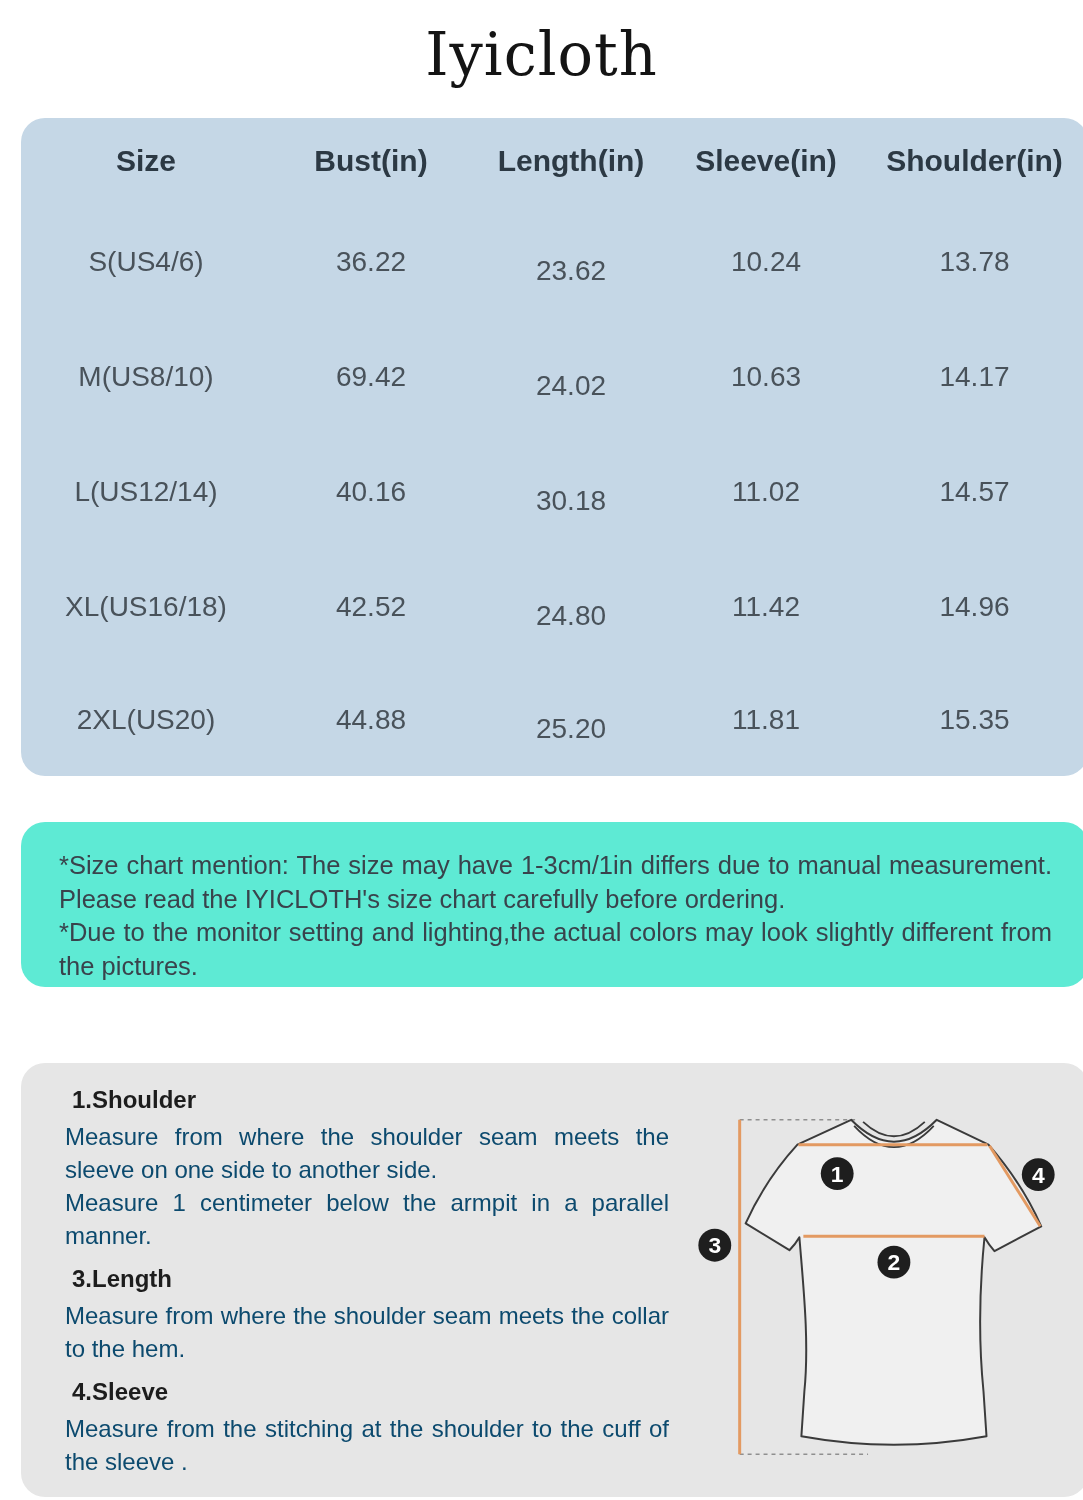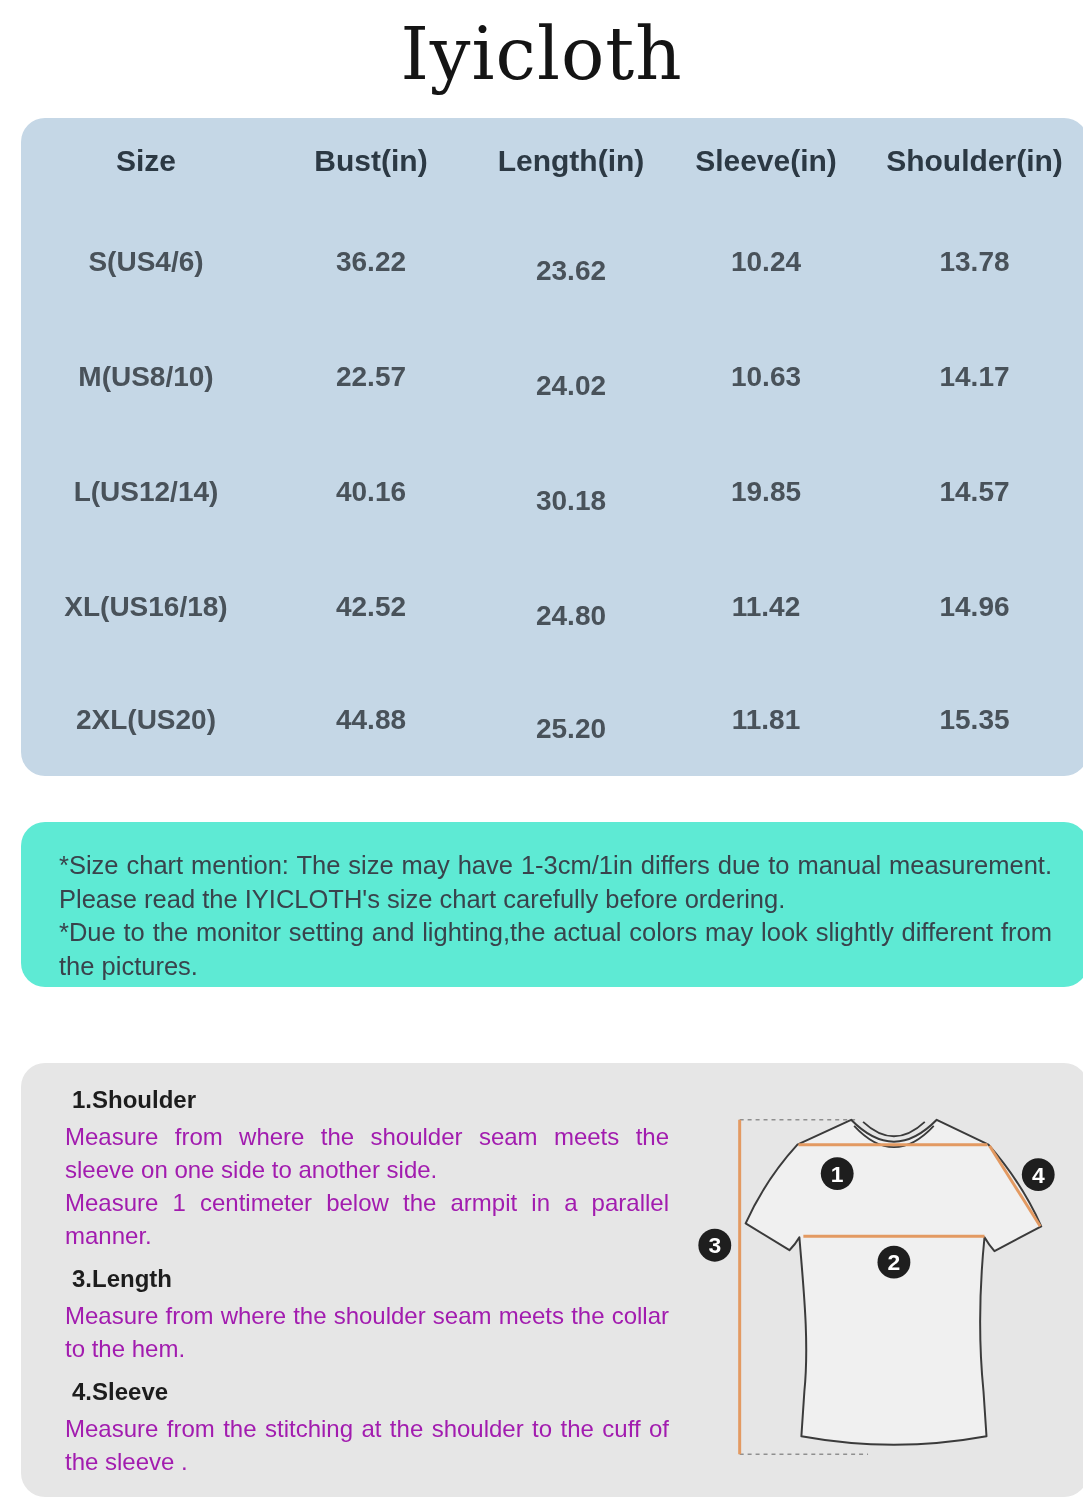--- a/index.html
+++ b/index.html
@@ -7,52 +7,52 @@
     width:1083px; height:1500px;
     background:#ffffff;
     font-family:"Liberation Sans", sans-serif;
     position:relative;
     overflow:hidden;
   }
   .logo {
     position:absolute; top:0; left:0; width:100%; height:108px;
     display:flex; align-items:center; justify-content:center;
     font-family:"DejaVu Serif", serif;
-    font-size:72px; color:#141414; letter-spacing:1px;
+    font-size:59px; color:#141414; letter-spacing:1px;
   }
   .panel {
     position:absolute; left:21px; width:1067px;
     border-radius:24px;
   }
   
   .size-panel { top:118px; height:658px; background:#c5d7e6; }
   .size-grid {
     display:grid;
     grid-template-columns:250px 200px 200px 190px 227px;
     grid-template-rows:86px 115px 115px 115px 115px 112px;
     align-items:center; justify-items:center;
     height:100%;
   }
   .th { font-weight:bold; font-size:30px; color:#2c3944; }
-  .td { font-size:28px; color:#49525a;font-weight:bold; }
+  .td { font-size:28px; color:#49525a; }
   .td.shift-down { position:relative; top:9px;text-align:center; }
   
   .note-panel { top:822px; height:165px; background:#5eead4; }
   .note-text {
     position:absolute; left:38px; right:36px; top:27px;
     font-size:25.5px; line-height:33.5px; color:#39434c;
     text-align:justify;
   }
   .note-text p { margin:0; }
   
   .guide-panel { top:1063px; height:434px; background:#e6e6e6; }
   .guide-text { position:absolute; left:40px; top:10px; width:608px; }
   .guide-title { font-size:24px; font-weight:bold; color:#1d1d1d; margin:13px 11px 6px; }
   .guide-desc {
-    font-size:24px; color:#a21caf; line-height:33px;
+    font-size:24px; color:#0c4a6e; line-height:33px;
     text-align:justify; margin:0; padding-left:4px;
   }
   .diagram {
     position:absolute; left:650px; top:24px;
     width:418px; height:408px;
   }
   .badge-num {
     font-family:"Liberation Sans", sans-serif;
     font-weight:bold; font-size:23px; fill:#ffffff;
   }
@@ -70,29 +70,29 @@
     <div class="th">Sleeve(in)</div>
     <div class="th">Shoulder(in)</div>
 
     <div class="td">S(US4/6)</div>
     <div class="td">36.22</div>
     <div class="td shift-down">23.62</div>
     <div class="td">10.24</div>
     <div class="td">13.78</div>
 
     <div class="td">M(US8/10)</div>
-    <div class="td">22.57</div>
+    <div class="td">69.42</div>
     <div class="td shift-down">24.02</div>
     <div class="td">10.63</div>
     <div class="td">14.17</div>
 
     <div class="td">L(US12/14)</div>
     <div class="td">40.16</div>
     <div class="td shift-down">30.18</div>
-    <div class="td">19.85</div>
+    <div class="td">11.02</div>
     <div class="td">14.57</div>
 
     <div class="td">XL(US16/18)</div>
     <div class="td">42.52</div>
     <div class="td shift-down">24.80</div>
     <div class="td">11.42</div>
     <div class="td">14.96</div>
 
     <div class="td">2XL(US20)</div>
     <div class="td">44.88</div>

